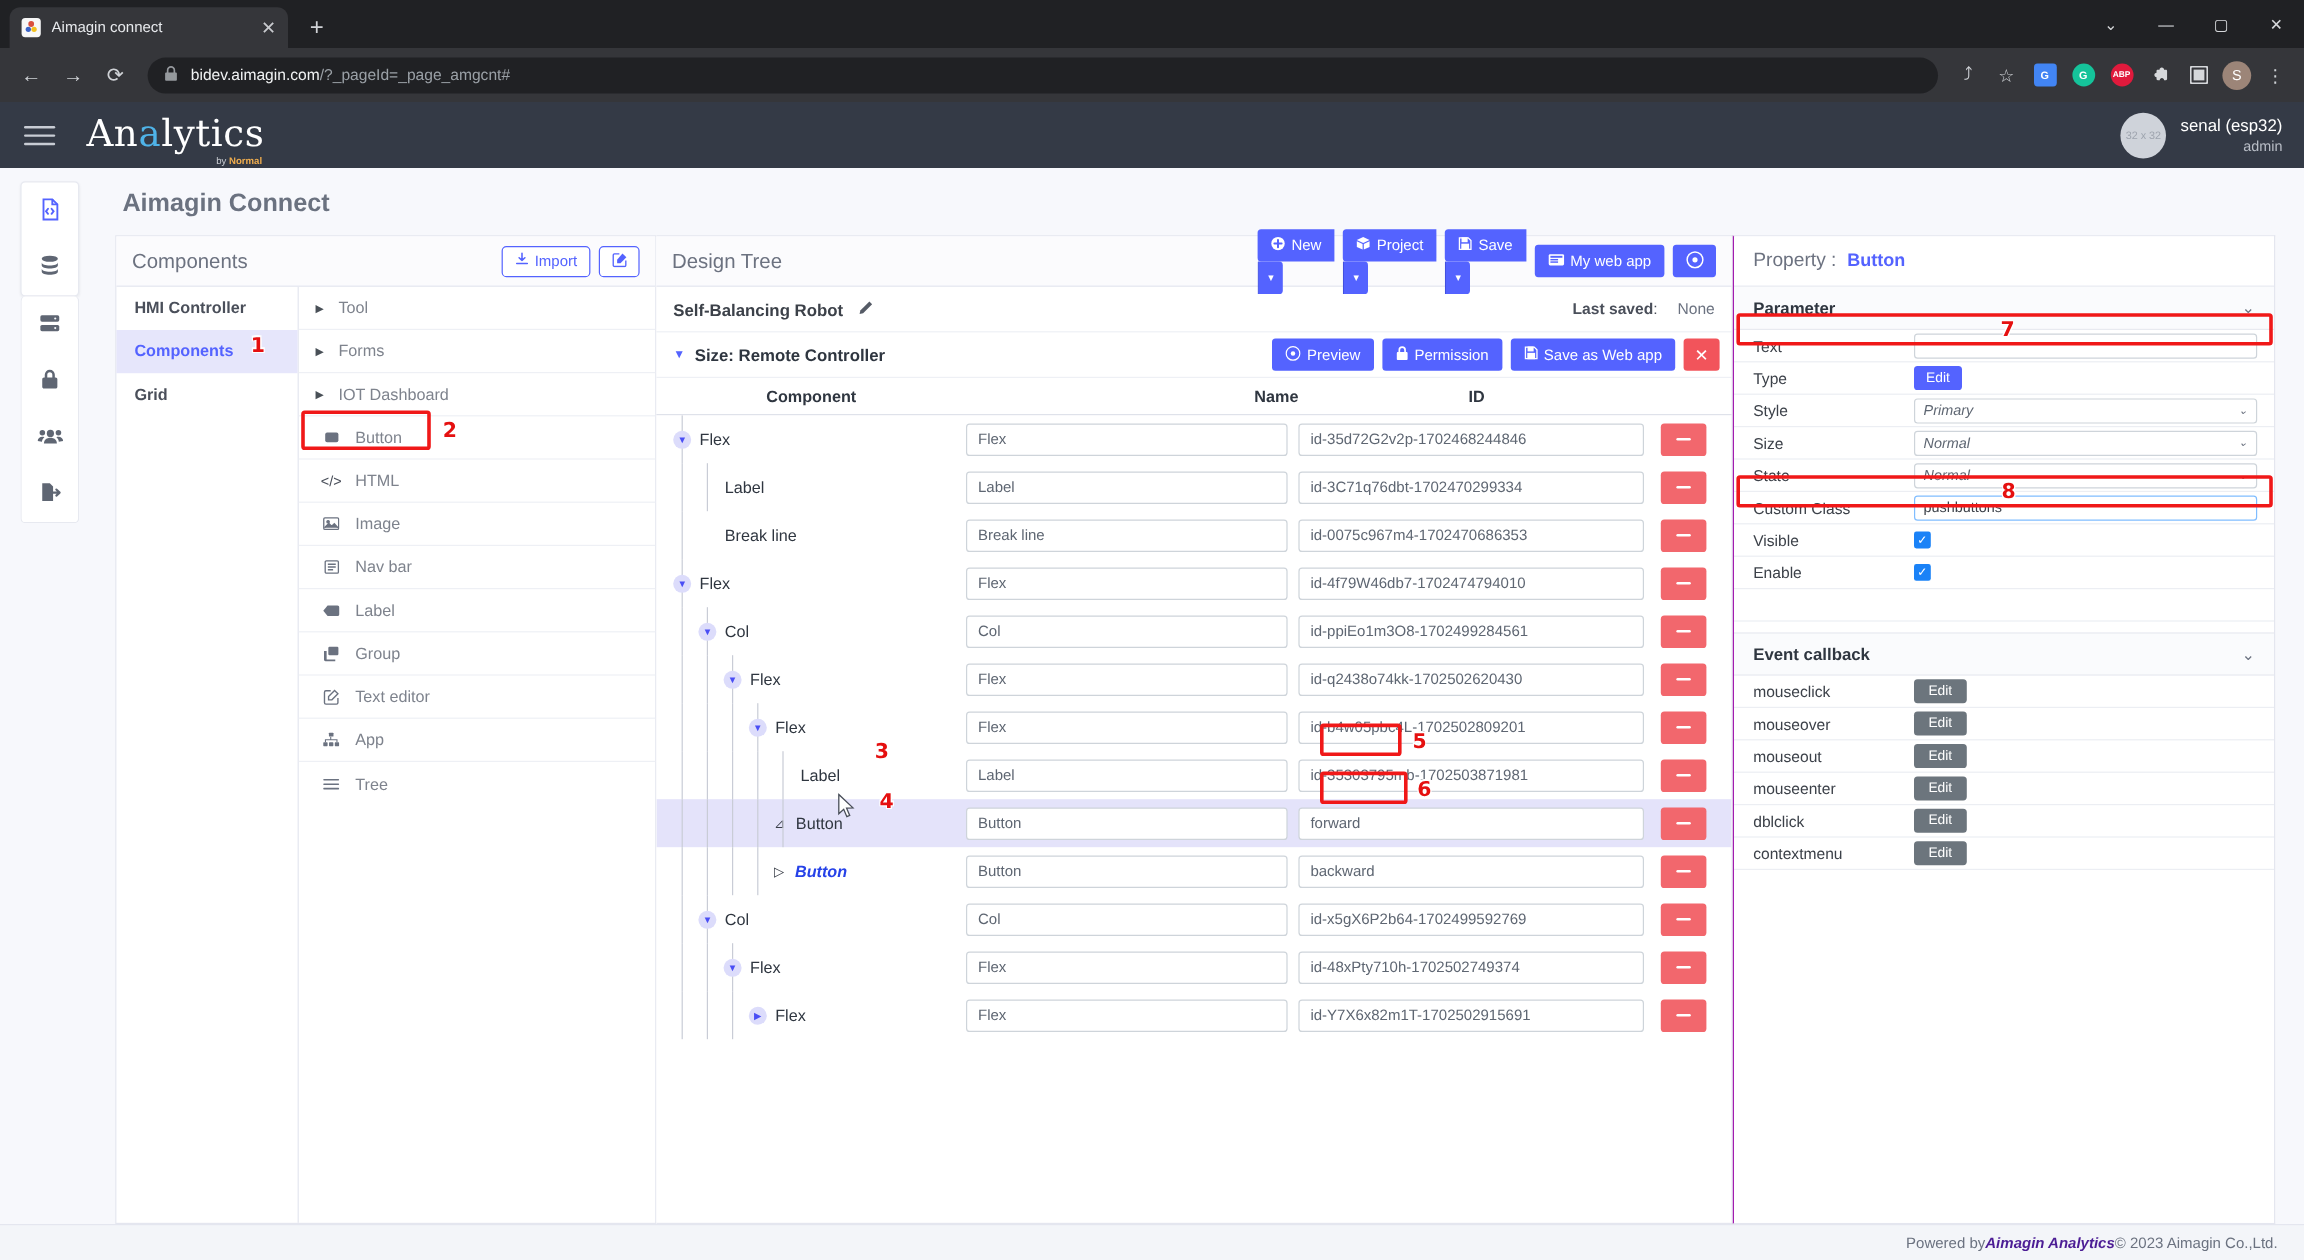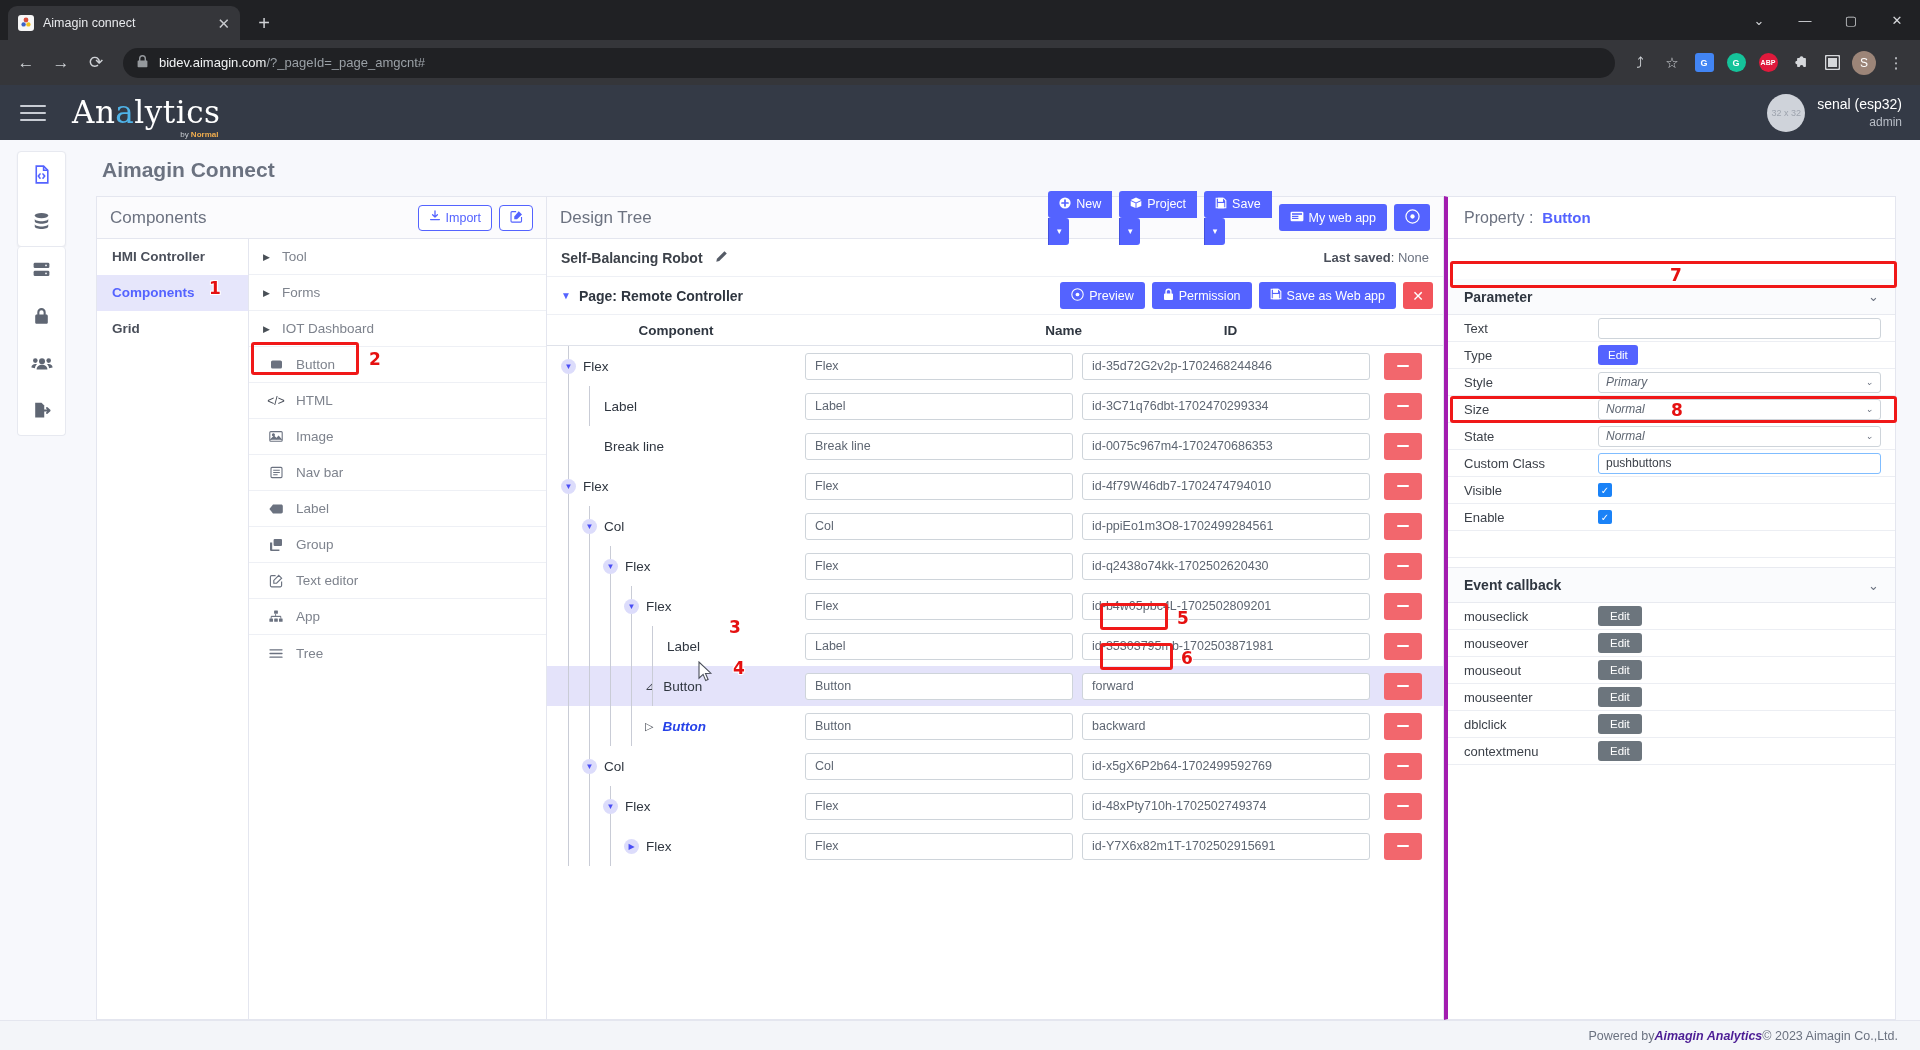--- a/index.html
+++ b/index.html
@@ -176,21 +176,21 @@
     justify-content: center; cursor: pointer;
   }
   .proj-bar {
     height: 38px; display: flex; align-items: center; padding: 0 14px;
     border-bottom: 1px solid #eef0f5; flex: 0 0 38px;
   }
   .proj-name { font-size: 14px; font-weight: bold; color: #3c4149; }
   .pencil { margin-left: 12px; color: #555b66; cursor: pointer; }
   .lastsaved { font-size: 13px; color: #4a4f5a; }
   .lastsaved b { font-weight: bold; }
-  .lastsaved span { font-weight: normal; color: #6b7280; }
+  .lastsaved span { font-weight: normal; color: #6b7280; margin-left: 13px; }
 
   .page-bar {
     height: 38px; display: flex; align-items: center; padding: 0 10px 0 14px;
     border-bottom: 1px solid #eef0f5; flex: 0 0 38px;
   }
   .tri-down { color: #5463ff; font-size: 10px; margin-right: 8px; }
   .page-label { font-size: 14px; font-weight: bold; color: #2f3640; }
   .btn-danger {
     background: #f2545b; color: #fff; border: none; width: 30px; height: 27px;
     border-radius: 3px; margin-left: 7px; font-size: 14px; cursor: pointer;
@@ -237,21 +237,21 @@
   }
   .inp.narrow { width: 176px; }
   .del-btn {
     width: 38px; height: 27px; background: #f2676d; border: none; border-radius: 3px;
     color: #fff; display: inline-flex; align-items: center; justify-content: center;
     cursor: pointer; font-size: 13px;
   }
   .del-btn::before { content:""; width:12px; height:2px; background:#fff; border-radius:1px; }
 
   
-  .prop-panel { width: 452px; flex: 0 0 452px; border-left: 4px solid #a21caf; gap: 40px; }
+  .prop-panel { width: 452px; flex: 0 0 452px; border-left: 1px solid #a21caf; }
   .prop-head {
     height: 42px; display: flex; align-items: center; padding: 0 16px;
     border-bottom: 1px solid #e4e6ef; flex: 0 0 42px; background: #fff;
   }
   .prop-head .lbl { font-size: 16px; color: #6c7280; }
   .prop-head .val { font-size: 15px; color: #5463ff; font-weight: bold; margin-left: 9px; }
   .prop-body { flex: 1; overflow: hidden; background: #fff; }
   .sect-head {
     height: 36px; display: flex; align-items: center; padding: 0 16px;
     border-bottom: 1px solid #e8eaf0; background: #fafbfd;
@@ -673,21 +673,21 @@
               <svg width="13" height="13" viewBox="0 0 14 14" fill="#555b66">
                   <path d="M10.2 1.3 12.7 3.8 4.6 11.9 1.4 12.6 2.1 9.4z"></path>
                 </svg>
             </span>
             <span class="head-spacer"></span>
             <span class="lastsaved"><b>Last saved</b>: <span>None</span></span>
           </div>
 
           <div class="page-bar">
             <span class="tri-down">▼</span>
-            <span class="page-label">Page: Remote Controller</span>
+            <span class="page-label">Size: Remote Controller</span>
             <span class="head-spacer"></span>
             <button class="btn-primary">
               <span>
                 <svg width="13" height="13" viewBox="0 0 16 16">
                     <circle cx="8" cy="8" r="7" fill="none" stroke="#fff" stroke-width="1.3"></circle>
                     <circle cx="8" cy="8" r="2.3" fill="#fff"></circle>
                   </svg>
               </span>
               <span>Preview</span>
             </button>

